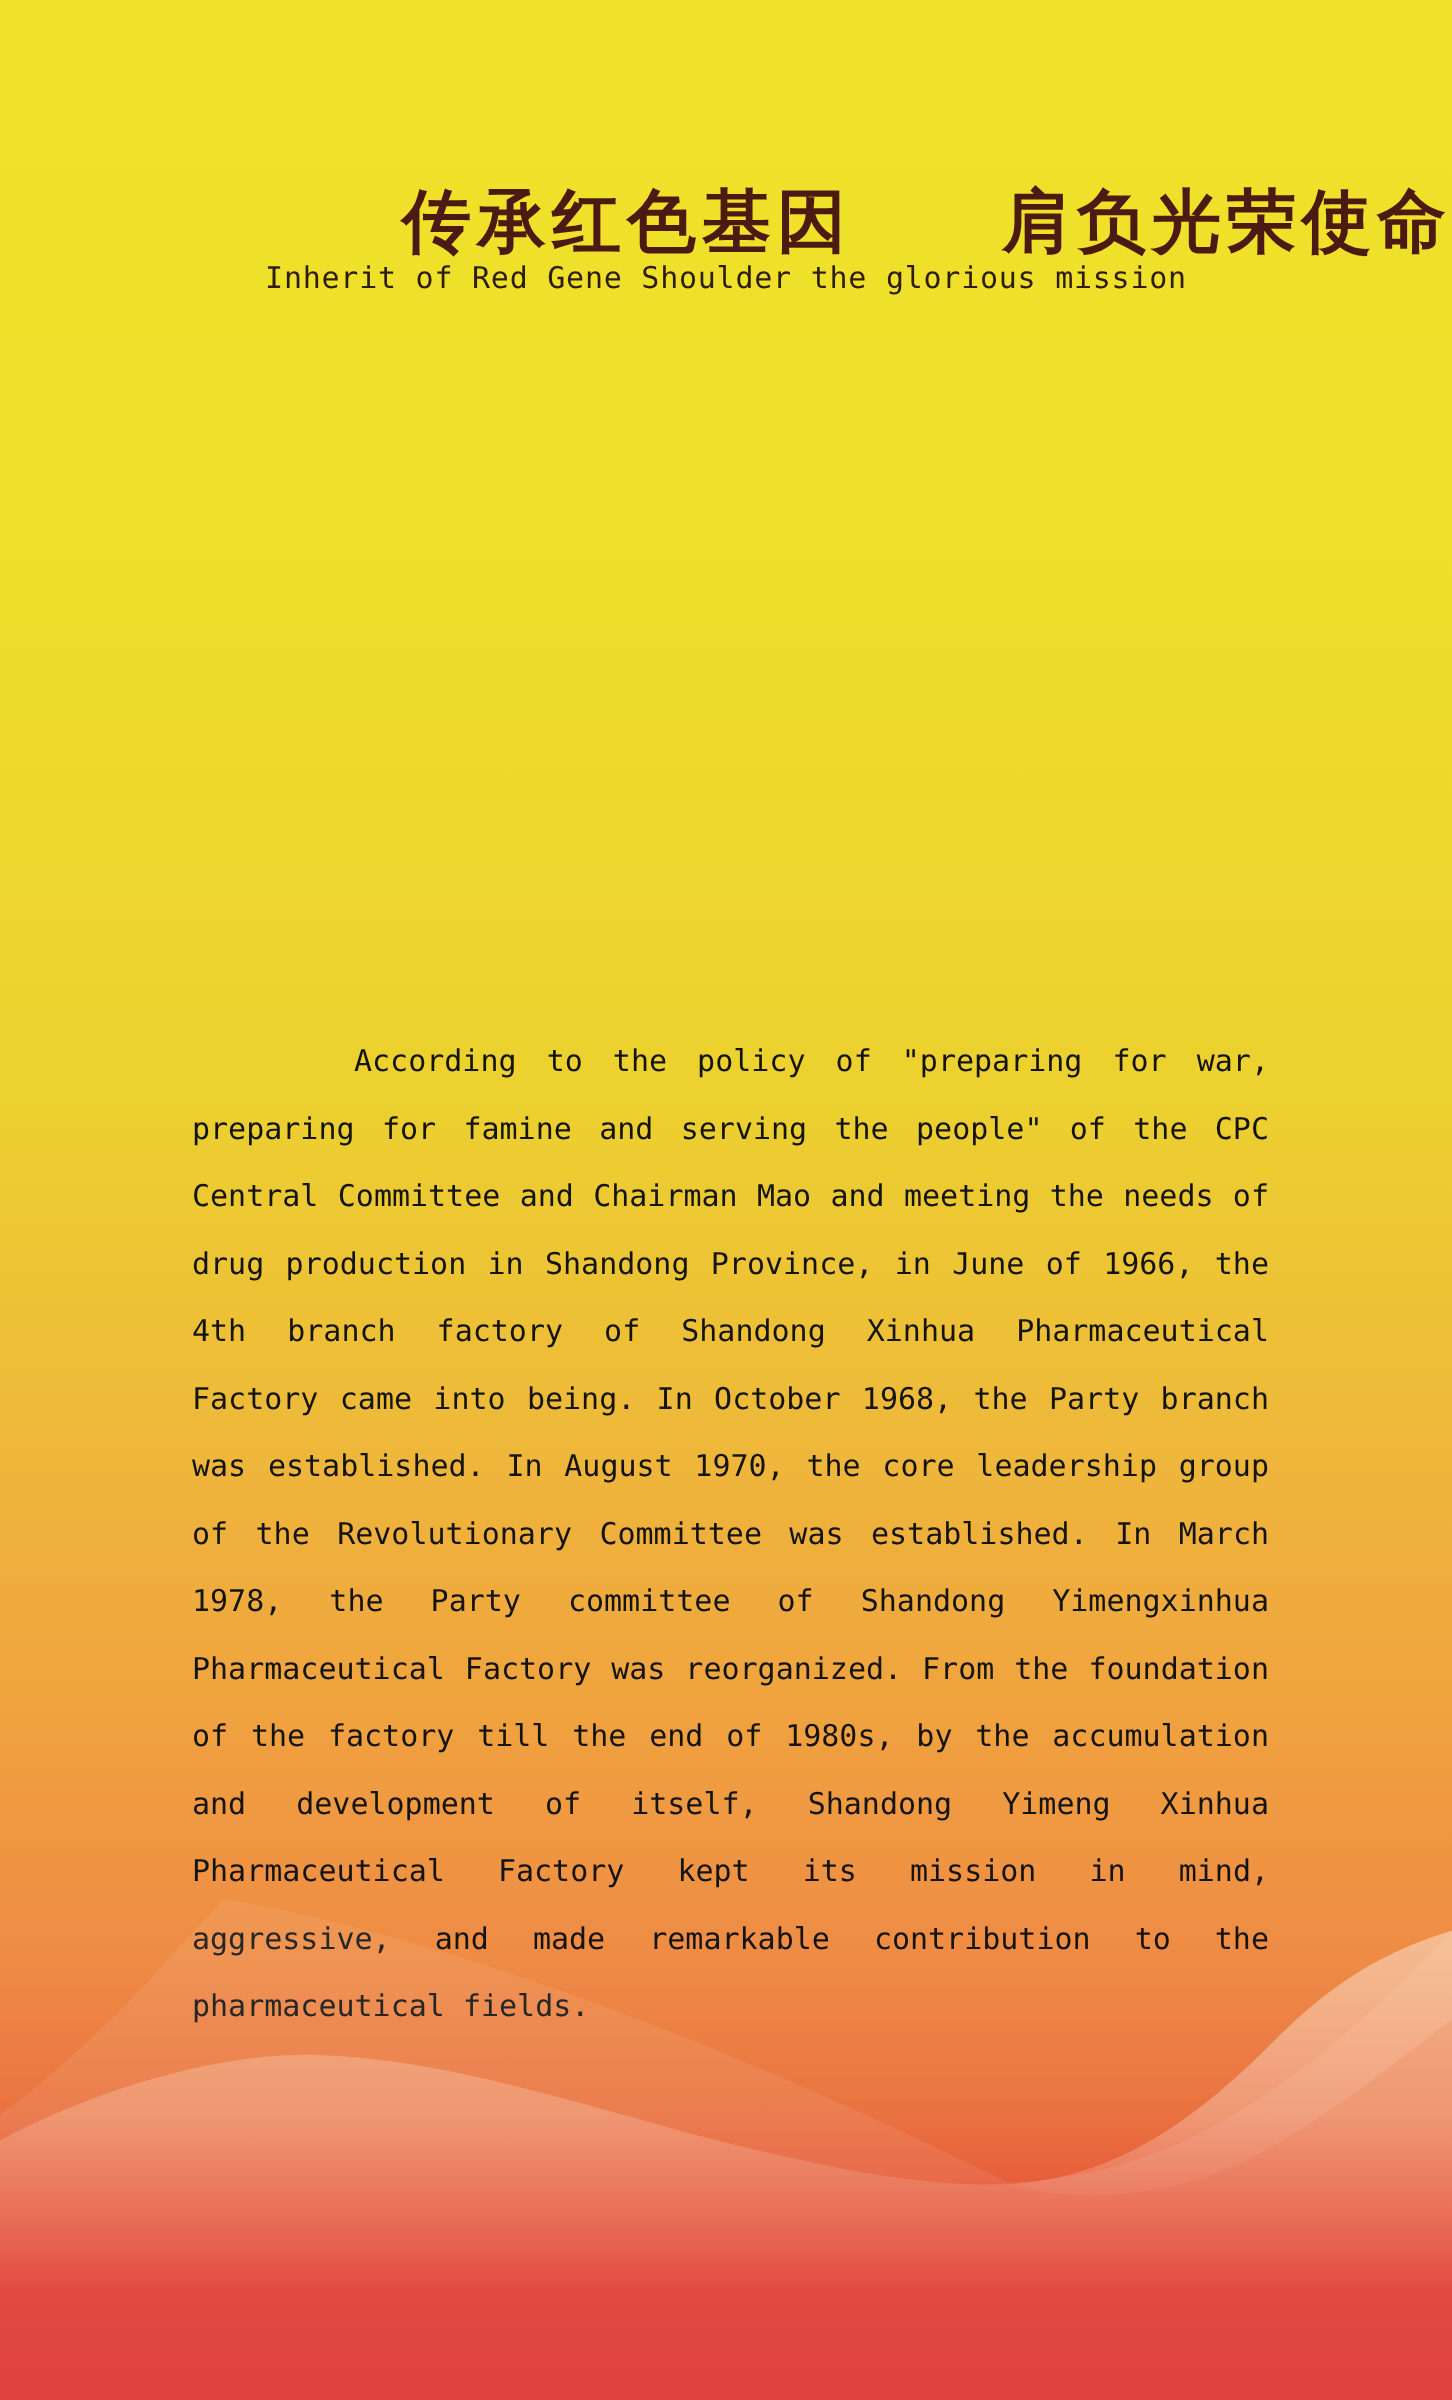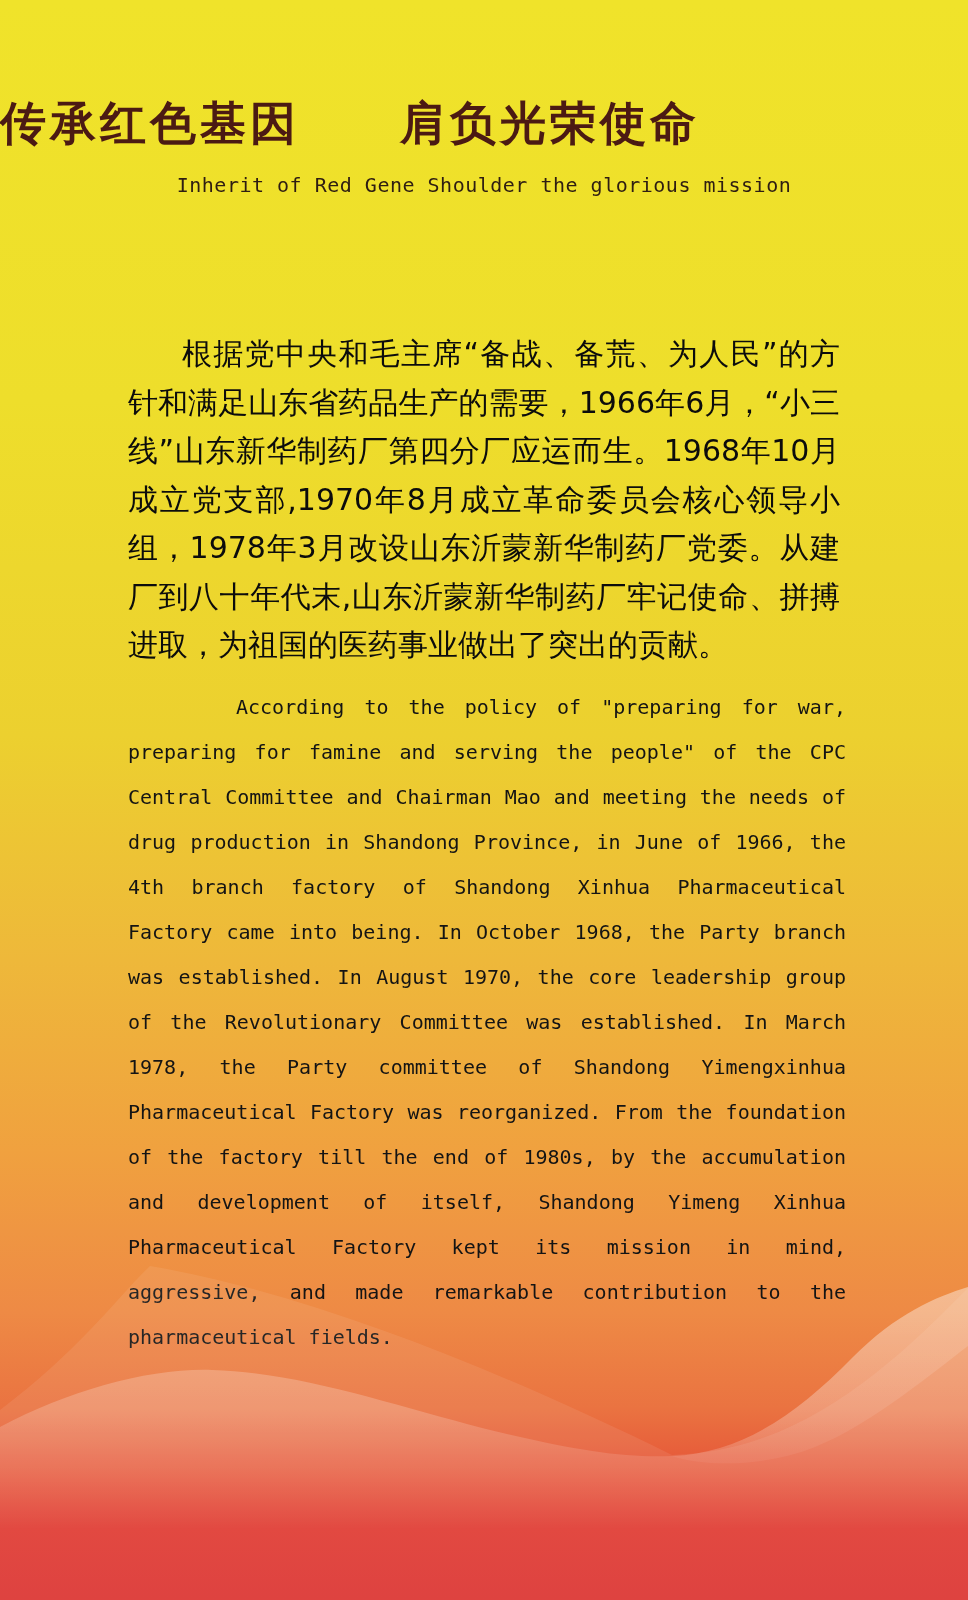--- a/index.html
+++ b/index.html
@@ -18,25 +18,25 @@
       #f0a13f 72%,
       #ee8a45 82%,
       #ea7341 88%,
       #e55237 92.5%,
       #e03a31 95.5%,
       #dc3330 100%);
   }
 
   .title-cn {
     position: absolute;
-    top: 92px;
+    top: 116px;
     left: 0;
     width: 100%;
     margin: 0;
-    text-align: left;
+    text-align: right;
     font-family: "DejaVu Serif", serif;
     font-weight: 700;
     font-size: 46px;
     line-height: 62px;
     letter-spacing: 4px;
     color: #4b1a13;
   }
 
   .title-en {
     position: absolute;
@@ -91,21 +91,20 @@
 </style>
 </head>
 <body>
 
 <div class="poster">
 
   <h1 class="title-cn">传承红色基因　　肩负光荣使命</h1>
 
   <div class="title-en">Inherit of Red Gene Shoulder the glorious mission</div>
 
-  <p class="para-cn">根据党中央和毛主席“备战、备荒、为人民”的方针和满足山东省药品生产的需要，1966年6月，“小三线”山东新华制药厂第四分厂应运而生。1968年10月成立党支部,1970年8月成立革命委员会核心领导小组，1978年3月改设山东沂蒙新华制药厂党委。从建厂到八十年代末,山东沂蒙新华制药厂牢记使命、拼搏进取，为祖国的医药事业做出了突出的贡献。</p>
 
   <p class="para-en">According to the policy of "preparing for war, preparing for famine and serving the people" of the CPC Central Committee and Chairman Mao and meeting the needs of drug production in Shandong Province, in June of 1966, the 4th branch factory of Shandong Xinhua Pharmaceutical Factory came into being. In October 1968, the Party branch was established. In August 1970, the core leadership group of the Revolutionary Committee was established. In March 1978, the Party committee of Shandong Yimengxinhua Pharmaceutical Factory was reorganized. From the foundation of the factory till the end of 1980s, by the accumulation and development of itself, Shandong Yimeng Xinhua Pharmaceutical Factory kept its mission in mind, aggressive, and made remarkable contribution to the pharmaceutical fields.</p>
 
   <svg class="waves" viewBox="0 0 968 400" xmlns="http://www.w3.org/2000/svg" aria-hidden="true">
     <defs>
       <linearGradient id="wfade" x1="0" y1="60" x2="0" y2="330" gradientUnits="userSpaceOnUse">
         <stop offset="0" stop-color="#ffffff" stop-opacity="0.30"></stop>
         <stop offset="0.55" stop-color="#ffffff" stop-opacity="0.20"></stop>
         <stop offset="1" stop-color="#ffffff" stop-opacity="0"></stop>
       </linearGradient>

